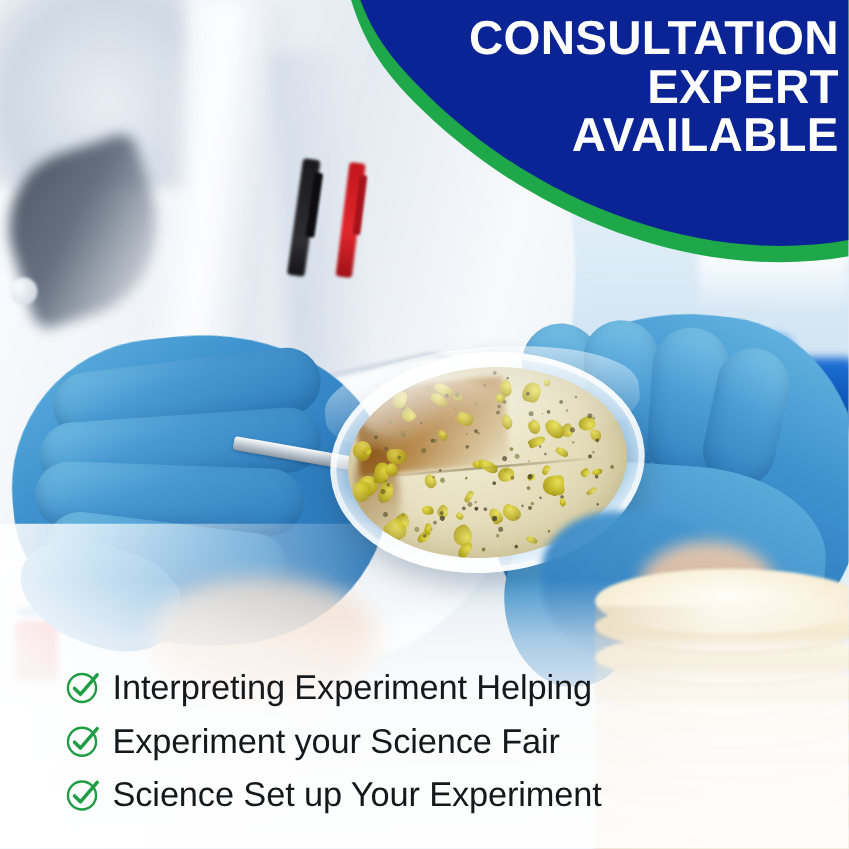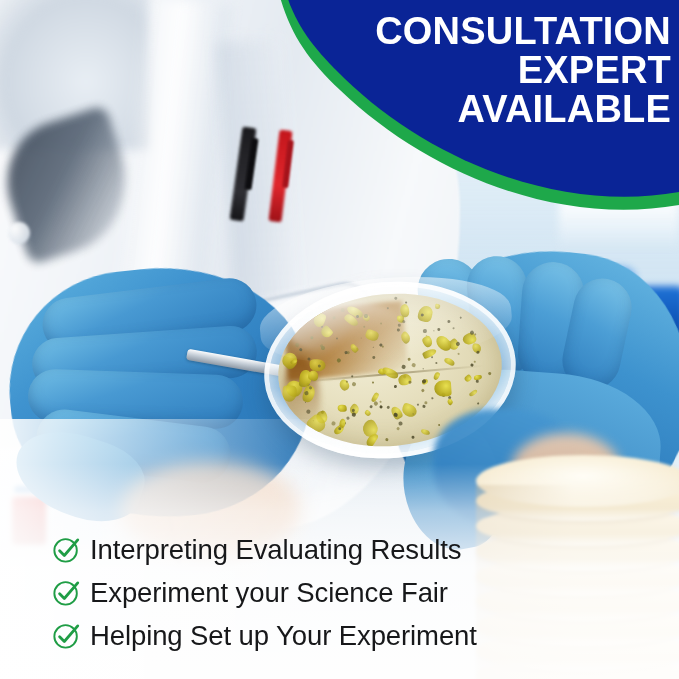--- a/index.html
+++ b/index.html
@@ -588,37 +588,37 @@
 
   <div class="bullets">
 
     <div class="bullet-row">
       <span class="check-icon">
         <svg viewBox="0 0 32 32" width="29" height="29">
           <circle cx="15" cy="17" r="12.4" fill="none" stroke="#1f9d45" stroke-width="2.1"></circle>
           <path d="M 8.4 17.4 L 13.6 22.6 L 28.4 5.4" fill="none" stroke="#1f9d45" stroke-width="3.1" stroke-linecap="round" stroke-linejoin="round"></path>
         </svg>
       </span>
-      <span class="bullet-label">Interpreting Evaluating Results</span>
+      <span class="bullet-label">Interpreting Experiment Helping</span>
     </div>
 
     <div class="bullet-row">
       <span class="check-icon">
         <svg viewBox="0 0 32 32" width="29" height="29">
           <circle cx="15" cy="17" r="12.4" fill="none" stroke="#1f9d45" stroke-width="2.1"></circle>
           <path d="M 8.4 17.4 L 13.6 22.6 L 28.4 5.4" fill="none" stroke="#1f9d45" stroke-width="3.1" stroke-linecap="round" stroke-linejoin="round"></path>
         </svg>
       </span>
       <span class="bullet-label">Experiment your Science Fair</span>
     </div>
 
     <div class="bullet-row">
       <span class="check-icon">
         <svg viewBox="0 0 32 32" width="29" height="29">
           <circle cx="15" cy="17" r="12.4" fill="none" stroke="#1f9d45" stroke-width="2.1"></circle>
           <path d="M 8.4 17.4 L 13.6 22.6 L 28.4 5.4" fill="none" stroke="#1f9d45" stroke-width="3.1" stroke-linecap="round" stroke-linejoin="round"></path>
         </svg>
       </span>
-      <span class="bullet-label">Helping Set up Your Experiment</span>
+      <span class="bullet-label">Science Set up Your Experiment</span>
     </div>
 
   </div>
 </div>
 
 </body></html>

